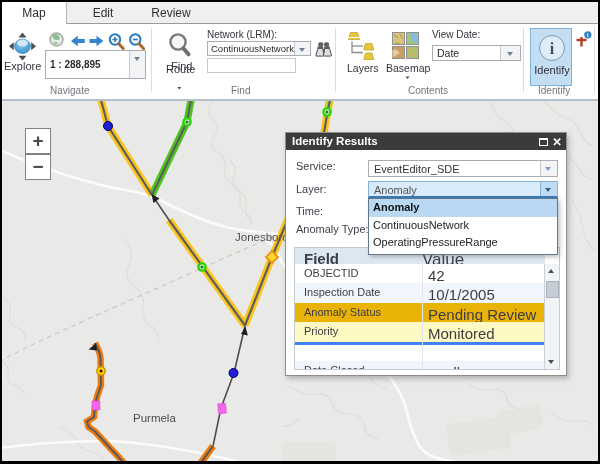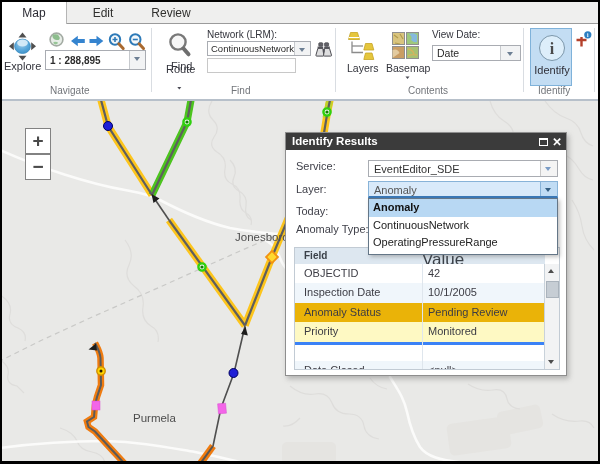--- a/index.html
+++ b/index.html
@@ -37,23 +37,23 @@
 .pcbtn .dar{left:4px;top:5.5px;}
 #ddlist{position:absolute;left:82px;top:65px;width:190px;height:57px;background:#fff;
   border:1px solid #647687;box-sizing:border-box;font-size:11px;color:#222;z-index:5;
   box-shadow:2px 2px 4px rgba(100,100,100,0.4);}
 .ddrow{height:17.5px;line-height:17.5px;padding-left:4px;white-space:nowrap;}
 #ddsel{background:#b8d8f3;font-weight:bold;color:#111;}
 #ptable{position:absolute;left:8px;top:114px;width:266px;height:123px;overflow:hidden;
   border:1px solid #c2cbd4;box-sizing:border-box;background:#fff;}
 .trow{position:absolute;left:0;width:250px;height:19.4px;border-bottom:3px solid #3b82f6;}
 .trow .c1{position:absolute;left:9px;top:3px;font-size:11px;color:#3c3c44;white-space:nowrap;}
-.trow .c2{position:absolute;left:133px;top:3px;font-size:11px;color:#3c3c44;white-space:nowrap;}
+.trow .c2{position:absolute;left:133px;top:3px;font-size:15px;color:#3c3c44;white-space:nowrap;}
 #thead{position:absolute;left:0;top:0;width:250px;height:16px;background:#dde7f0;border-bottom:1px solid #c2cbd4;}
-#thead .c1{position:absolute;left:9px;top:2px;font-size:10px;font-weight:bold;color:#3a4048;}
+#thead .c1{position:absolute;left:9px;top:2px;font-size:15px;font-weight:bold;color:#3a4048;}
 #thead .c2{position:absolute;left:127px;top:2px;font-size:17px;font-weight:normal;color:#3a4048;}
 #tdiv{position:absolute;left:127px;top:0;bottom:0;width:1px;background:#dfe6ed;}
 #scroll{position:absolute;right:0;top:16px;bottom:0;width:14px;background:#f2f3f4;border-left:1px solid #c9d2da;}
 .sarr{position:absolute;left:3px;width:0;height:0;border-left:3.5px solid transparent;border-right:3.5px solid transparent;}
 #sthumb{position:absolute;left:1px;top:17px;width:11px;height:15px;background:#c6cdd4;border:1px solid #aab3bc;}
 #wclose{position:absolute;right:4px;top:1px;color:#fff;font-size:11.5px;font-weight:bold;}
 #wmax{position:absolute;right:18px;top:5px;width:7px;height:4.5px;border:1px solid #fff;border-top:2.5px solid #fff;}
 </style>
 </head>
 <body>
@@ -141,21 +141,21 @@
       <path d="M408,49 q5,1 6,5 m-6,2 q4,-2 9,-1" stroke="#d8b35e" stroke-width="1.4" fill="none"></path>
       <polygon points="409.5,76.5 405.5,76.5 407.5,79" fill="#4b4b55"></polygon>
     </g>
 
     <path d="M576.5,40 h10 M581.5,37 v9.5" stroke="#b4402a" stroke-width="2.4"></path>
     <circle cx="587.8" cy="34.8" r="3.6" fill="#2e7fc1"></circle>
     <text x="587.8" y="37.2" font-size="5.5" fill="#fff" text-anchor="middle" font-weight="bold" font-family="Liberation Serif,serif">i</text>
   </svg>
 
   <div class="rlabel" style="left:4px;top:60px;">Explore</div>
-  <div class="combo" style="left:45px;top:50px;width:101px;height:20px;">
+  <div class="combo" style="left:45px;top:50px;width:101px;height:29px;">
     <div class="tx" style="font-size:10px;color:#2d2d2d;font-weight:bold;">1 : 288,895</div>
     <div class="cbtn">
         <div class="dar"></div>
       </div>
   </div>
   <div class="rlabel" style="left:171px;top:60px;">Find</div>
   <div class="rlabel" style="left:166px;top:63px;">Route</div>
   <div class="rlabel" style="left:207px;top:29px;font-size:10px;">Network (LRM):</div>
   <div class="combo" style="left:207px;top:41px;width:104px;height:15px;">
     <div class="tx" style="left:3px;font-size:9.5px;">ContinuousNetwork</div>
@@ -272,21 +272,21 @@
     <div class="zbtn" style="top:26px;">−</div>
   </div>
 
   <div id="popup">
     <div id="ptitle">Identify Results
       <div id="wmax"></div>
       <div id="wclose">✕</div>
     </div>
     <div class="plabel" style="top:27px;">Service:</div>
     <div class="plabel" style="top:50px;">Layer:</div>
-    <div class="plabel" style="top:72px;">Today:</div>
+    <div class="plabel" style="top:72px;">Time:</div>
     <div class="plabel" style="top:90px;">Anomaly Type:</div>
     <div class="pcombo" style="top:27px;">
       <div class="tx">EventEditor_SDE</div>
       <div class="pcbtn">
           <div class="dar" style="border-top-color:#7a9cc6;"></div>
         </div>
     </div>
     <div class="pcombo" style="top:48px;background:#d9eafa;border-color:#88b3d8;border-bottom:2px solid #3a79b8;">
       <div class="tx" style="color:#555;">Anomaly</div>
       <div class="pcbtn" style="background:#c0dcf4;border-left-color:#88b3d8;">

